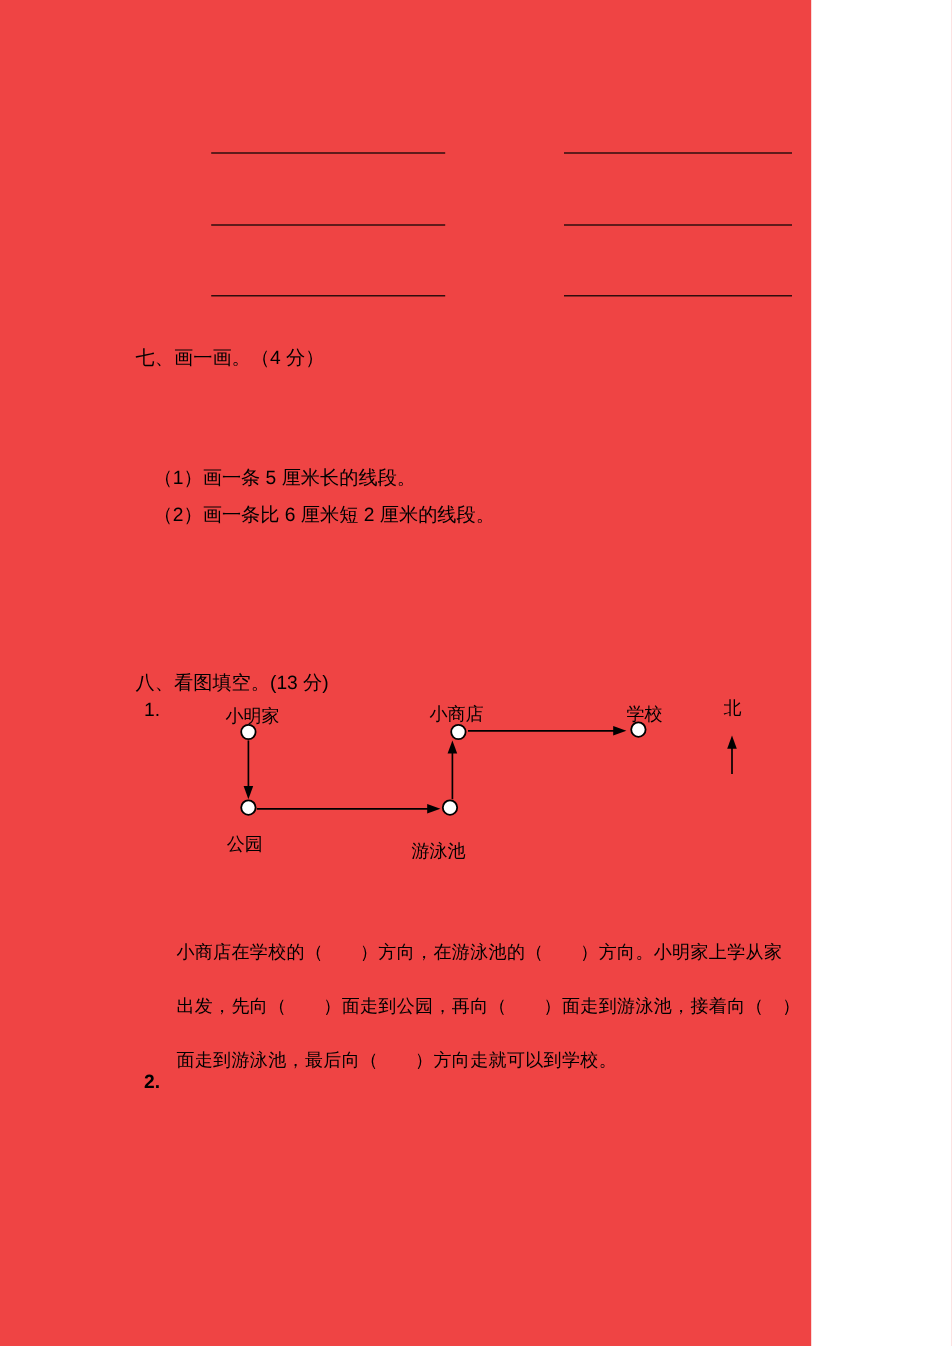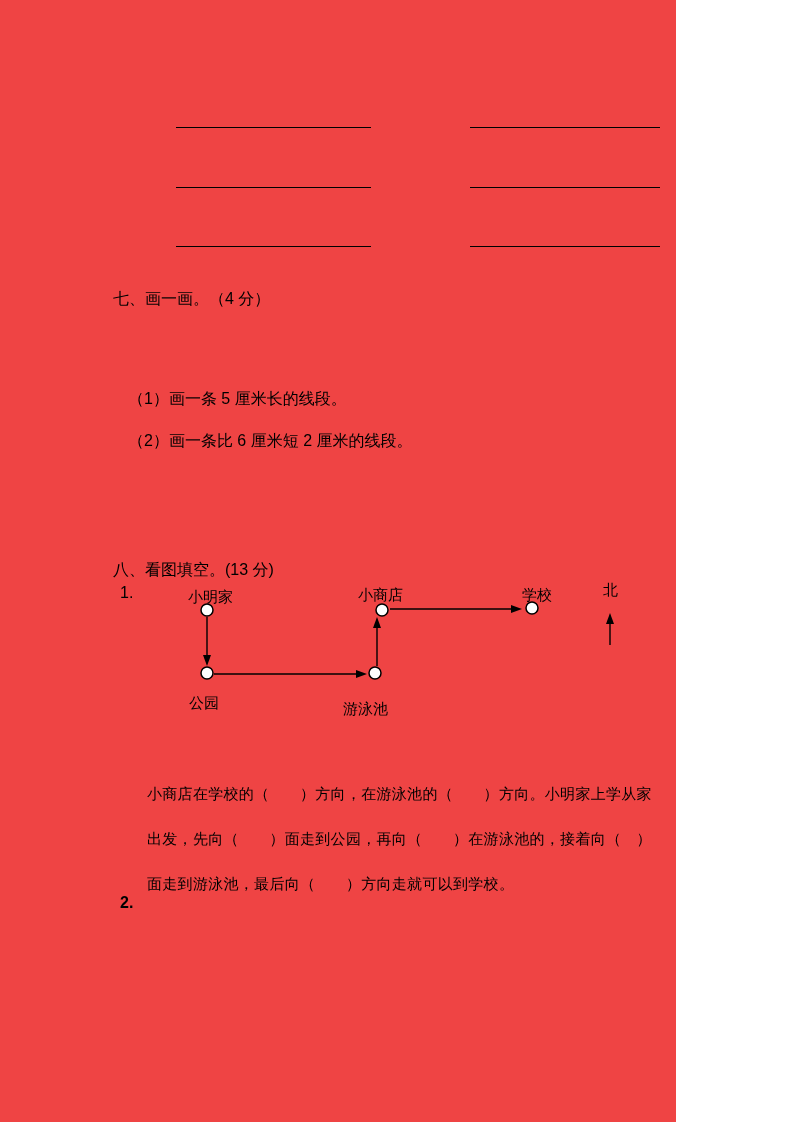--- a/index.html
+++ b/index.html
@@ -52,21 +52,21 @@
 
   <div class="answer-line" style="left:176px; top:127px; width:195px;"></div>
   <div class="answer-line" style="left:470px; top:127px; width:190px;"></div>
   <div class="answer-line" style="left:176px; top:187px; width:195px;"></div>
   <div class="answer-line" style="left:470px; top:187px; width:190px;"></div>
   <div class="answer-line" style="left:176px; top:246px; width:195px;"></div>
   <div class="answer-line" style="left:470px; top:246px; width:190px;"></div>
 
   <div class="t" style="left:113px; top:289px;"><span>七、画一画。（4 分）</span></div>
   <div class="t" style="left:128px; top:353px;margin-top:36px;">（1）画一条 5 厘米长的线段。</div>
-  <div class="t" style="left:128px; top:431px;">（2）画一条比 6 厘米短 2 厘米的线段。</div>
+  <div class="t" style="left:128px; top:420px;">（2）画一条比 6 厘米短 2 厘米的线段。</div>
 
   <div class="t" style="left:113px; top:560px;">八、看图填空。(13 分)</div>
   <div class="t" style="left:120px; top:583px;">1.</div>
 
   <svg class="diagram" width="500" height="150" viewBox="0 0 500 150">
 
     <text x="38" y="27">小明家</text>
     <text x="208" y="25">小商店</text>
     <text x="372" y="25">学校</text>
     <text x="453" y="20">北</text>
@@ -99,18 +99,18 @@
       <polygon points="227,42 223,53 231,53"></polygon>
     </g>
 
     <g>
       <line x1="460" y1="70" x2="460" y2="47"></line>
       <polygon points="460,38 456,49 464,49"></polygon>
     </g>
   </svg>
 
   <div class="t fill" style="left:147px; top:748px;">小商店在学校的（　　）方向，在游泳池的（　　）方向。小明家上学从家</div>
-  <div class="t fill" style="left:147px; top:793px;">出发，先向（　　）面走到公园，再向（　　）在游泳池的，接着向（　）</div>
+  <div class="t fill" style="left:147px; top:793px;">出发，先向（　　）面走到公园，再向（　　）面走到游泳池，接着向（　）</div>
   <div class="t fill" style="left:147px; top:838px;">面走到游泳池，最后向（　　）方向走就可以到学校。</div>
 
   <div class="t bold" style="left:120px; top:893px;">2.</div>
 
 </div>
 
 </body></html>

